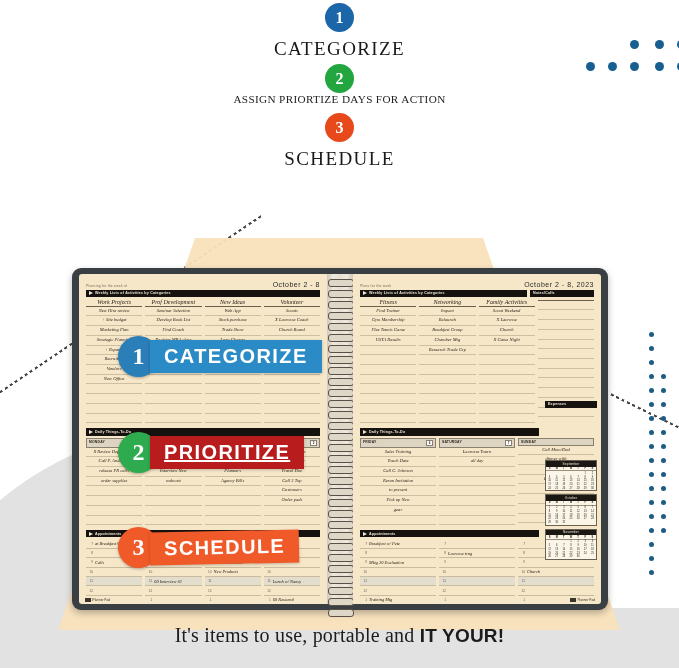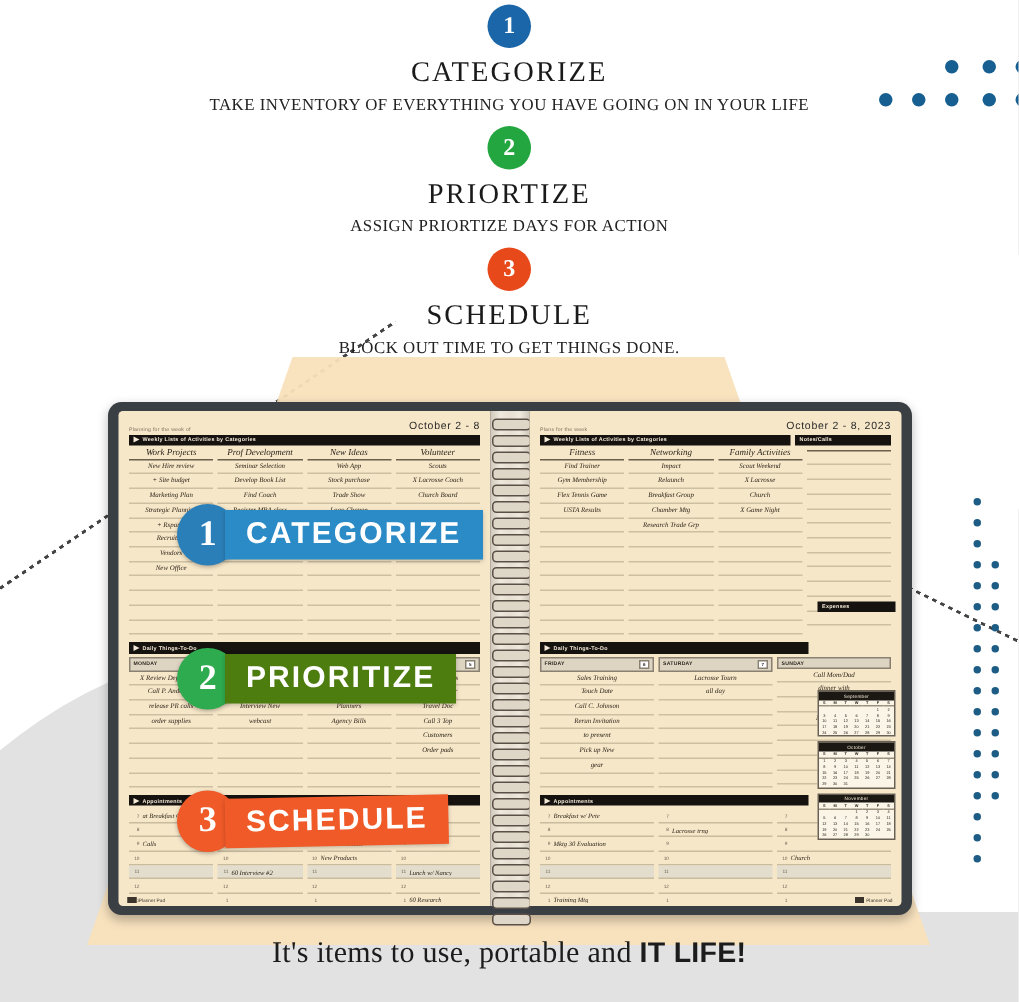--- a/index.html
+++ b/index.html
@@ -162,21 +162,21 @@
   }
   .ov-badge.c1{background:#2b7fb8;}
   .ov-badge.c2{background:#2fab4f;}
   .ov-badge.c3{background:#ef5a28;}
   .ov-band{
     color:#fff;font-weight:bold;letter-spacing:1.4px;font-size:20px;
     padding:5px 14px;margin-left:-9px;font-family:"Liberation Sans",sans-serif;
     box-shadow:0 1px 3px rgba(0,0,0,.22);
   }
   .ov-band.c1{background:#2b8bc6;}
-  .ov-band.c2{background:#4d7c0f;}
+  .ov-band.c2{background:#b91c1c;text-decoration:underline;}
   .ov-band.c3{background:#ef5a28;transform:rotate(-1.2deg);}
 
   
   .tagline{
     position:absolute;left:0;top:624px;width:679px;text-align:center;z-index:9;
     font-family:"Liberation Serif",serif;font-size:20px;color:#1c1c1c;letter-spacing:.2px;
   }
   .tagline b{font-family:"Liberation Sans",sans-serif;font-weight:bold;font-size:19px;}
 </style>
 </head>
@@ -236,31 +236,28 @@
       <div class="dot sm" style="left:16px;top:198px;"></div>
     <div class="dot sm" style="left:4px;top:212px;"></div>
     <div class="dot sm" style="left:4px;top:226px;"></div>
     <div class="dot sm" style="left:4px;top:240px;"></div>
   </div>
 
   <div class="steps">
     <div class="step">
       <div class="badge b1">1</div>
       <div class="step-title">CATEGORIZE</div>
-      <div class="step-sub">TAKE INVENTORY OF EVERYTHING YOU HAVE GOING ON IN YOUR LIFE</div>
     </div>
     <div class="step">
       <div class="badge b2">2</div>
-      <div class="step-title">PRIORTIZE</div>
       <div class="step-sub">ASSIGN PRIORTIZE DAYS FOR ACTION</div>
     </div>
     <div class="step">
       <div class="badge b3">3</div>
       <div class="step-title">SCHEDULE</div>
-      <div class="step-sub">BLOCK OUT TIME TO GET THINGS DONE.</div>
     </div>
   </div>
 
   <div class="book">
 
     <div class="page left">
       <div class="pg-pad">
         <div class="pg-top">
           <span class="tiny">Planning for the week of</span>
           <span class="pg-date">October 2 - 8</span>
@@ -991,16 +988,16 @@
   <div class="ov" style="left:118px;top:432px;">
     <div class="ov-badge c2">2</div>
     <div class="ov-band c2">PRIORITIZE</div>
   </div>
   <div class="ov" style="left:118px;top:527px;">
     <div class="ov-badge c3">3</div>
     <div class="ov-band c3">SCHEDULE</div>
   </div>
 
   <div class="tagline">
-    <span>It's items to use, portable and </span><b>IT LIFE!</b>
+    <span>It's items to use, portable and </span><b>IT YOUR!</b>
   </div>
 
 </div>
 
 </body></html>

